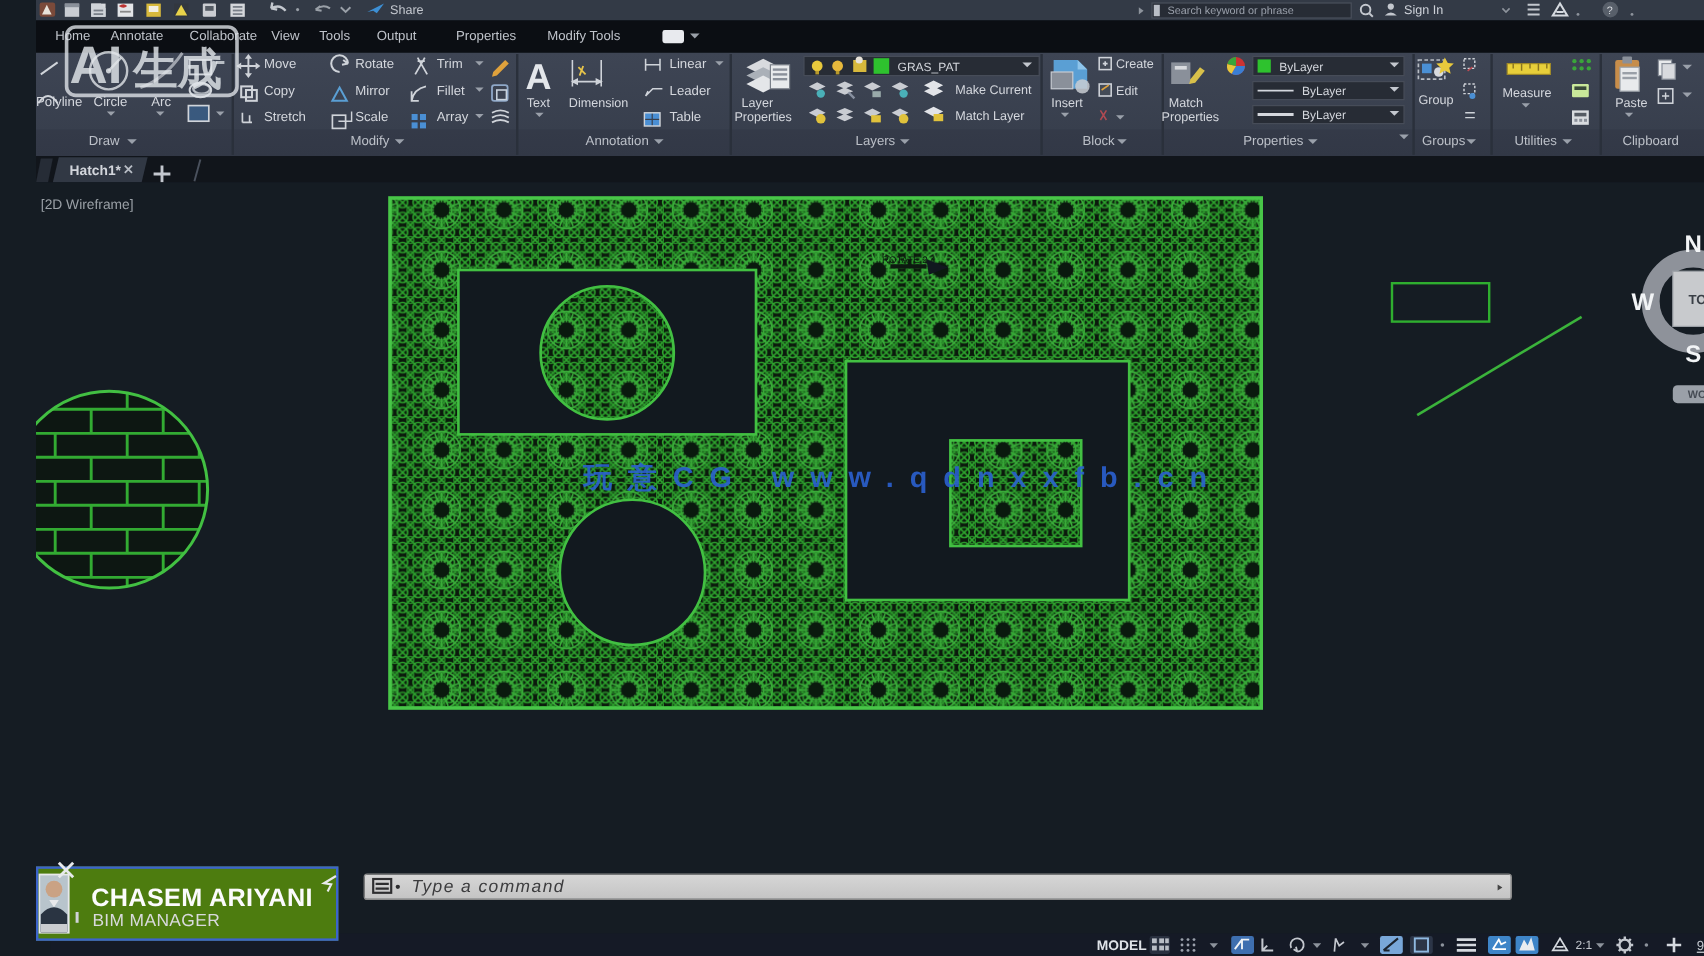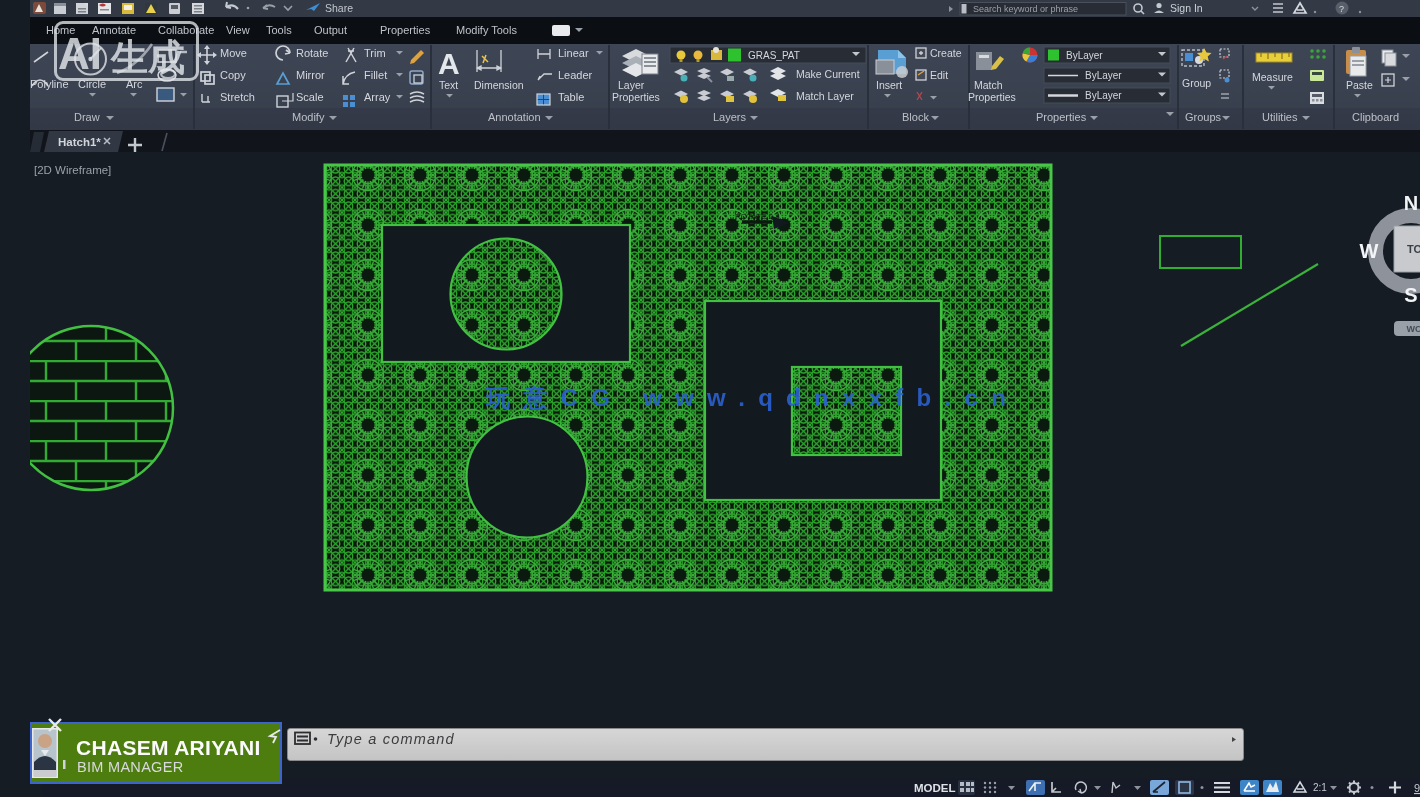--- a/index.html
+++ b/index.html
@@ -11,21 +11,21 @@
   #titlebar { position:absolute; top:0; left:0; width:1420px; height:17px; background:#333a46; }
   #menubar { position:absolute; top:17px; left:0; width:1420px; height:27px; background:#0b0e13; }
   .mtab { position:absolute; top:0; height:27px; line-height:27px; color:#bfc3ca; font-size:11px; }
   
   #ribbon { position:absolute; top:44px; left:0; width:1420px; height:86px; background:linear-gradient(#3e4554,#363d4b); }
   
   #filetabs { position:absolute; top:130px; left:0; width:1420px; height:22px; background:#11151b; }
   
   #canvas { position:absolute; top:152px; left:0; width:1420px; height:645px; background:#151c23; }
   
-  #cmdbar { position:absolute; top:728px; left:257px; width:957px; height:33px;
+  #cmdbar { position:absolute; top:728px; left:273px; width:957px; height:22px;
      background:linear-gradient(#d6d6d6,#c4c4c4); border:1px solid #8a8a8a; border-radius:3px; }
   
   #statusbar { position:absolute; top:778px; left:12px; width:1420px; height:19px; background:#151a26; }
   
   #card { position:absolute; top:722px; left:0px; width:252px; height:62px;
      background:#4d7c0f; border:2px solid #3c64cc; }
   
   #aibadge { position:absolute; top:21px; left:24px; width:145px; height:60px;
      border:3px solid rgba(225,230,235,0.78); border-radius:9px; color:rgba(238,240,242,0.85); }
 </style>

